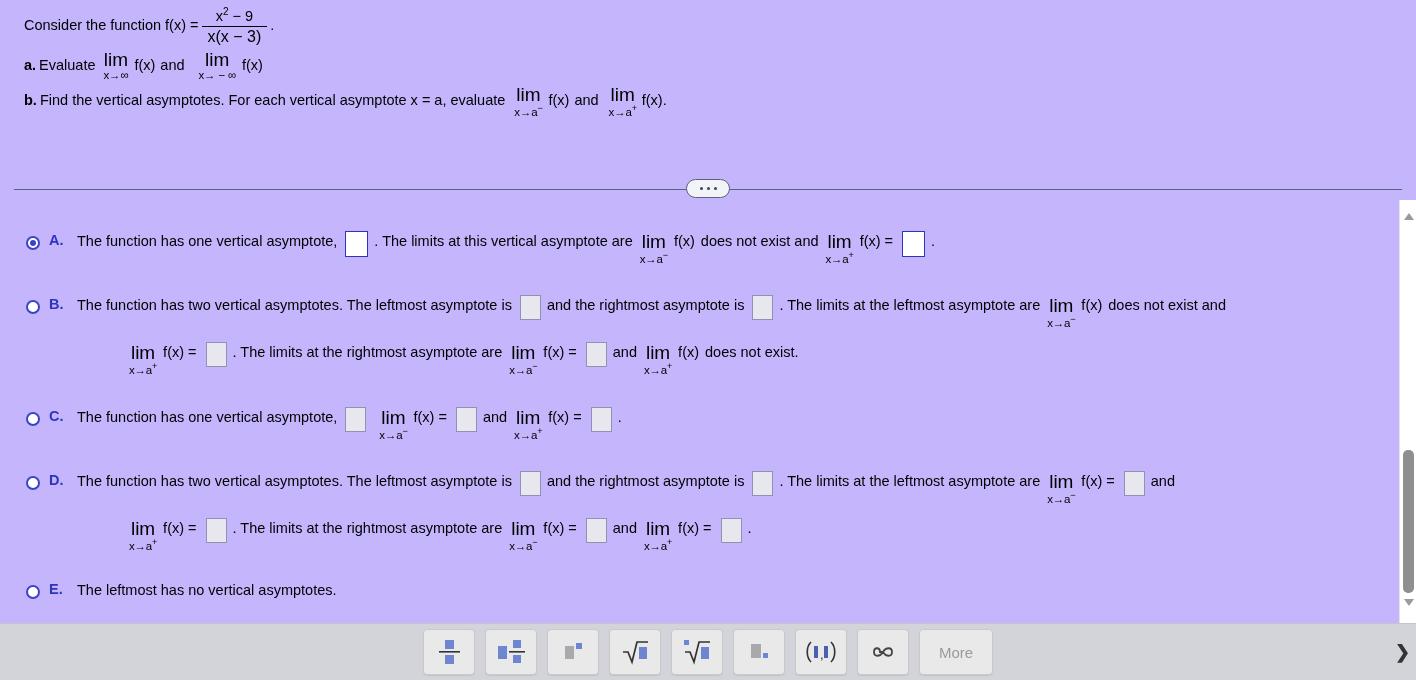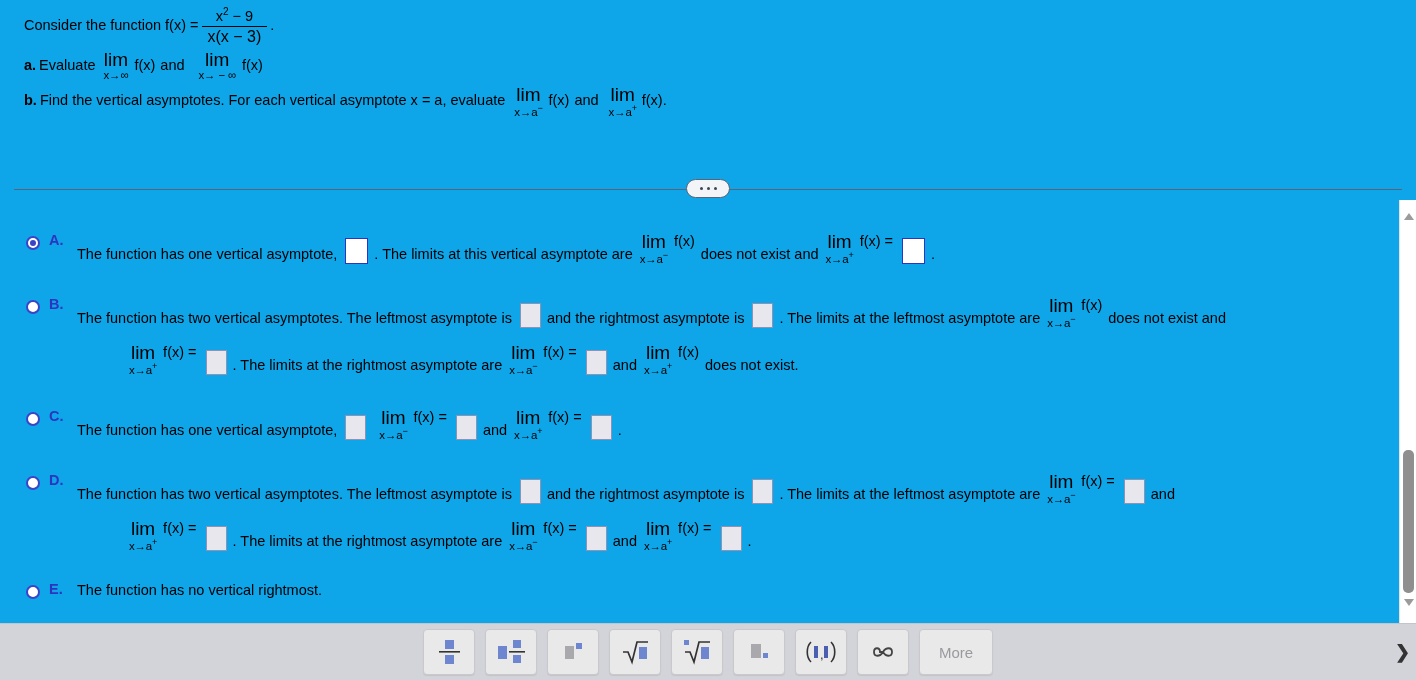--- a/index.html
+++ b/index.html
@@ -6,21 +6,21 @@
   html, body {
     margin: 0; padding: 0;
     width: 1416px; height: 680px;
     background: #ffffff;
     font-family: "Liberation Sans", sans-serif;
     overflow: hidden;
   }
   #app {
     position: relative;
     width: 1416px; height: 680px;
-    background: #0ea5e9;
+    background: #c4b5fd;
   }
 
   
   .problem {
     position: absolute;
     left: 24px; top: 6px;
     width: 1340px;
     font-size: 14.5px;
     color: #000;
     line-height: 1.5;
@@ -124,21 +124,21 @@
     width: 22px;
   }
   .opt-body {
     font-size: 14.5px;
     color: #000;
     margin-left: 6px;
     line-height: 1.35;
   }
   .opt-row {
     display: flex;
-    align-items: flex-end;
+    align-items: flex-start;
     flex-wrap: nowrap;
     white-space: nowrap;
   }
   .opt-row.second { margin-top: 14px; margin-left: 50px; }
 
   .ansbox {
     display: inline-block;
     width: 21px; height: 25px;
     border: 1px solid #8e93b5;
     background: #e7e7ed;
@@ -508,21 +508,21 @@
             <span class="txt">.</span>
             <span style="display: inline-block; width: 5px;"></span>
           </div>
         </div>
       </div>
       <div class="option" style="position: absolute; top: 349px; left: 0px;">
         <div class="radio"></div>
         <div class="opt-letter">E.</div>
         <div class="opt-body">
           <div class="opt-row">
-            <span class="txt">The function has no vertical rightmost.</span>
+            <span class="txt">The leftmost has no vertical asymptotes.</span>
             <span style="display: inline-block; width: 5px;"></span>
           </div>
         </div>
       </div>
     </div>
 
   <div class="scrollbar">
     <div class="sb-arrow up">
         <div class="tri"></div>
       </div>

